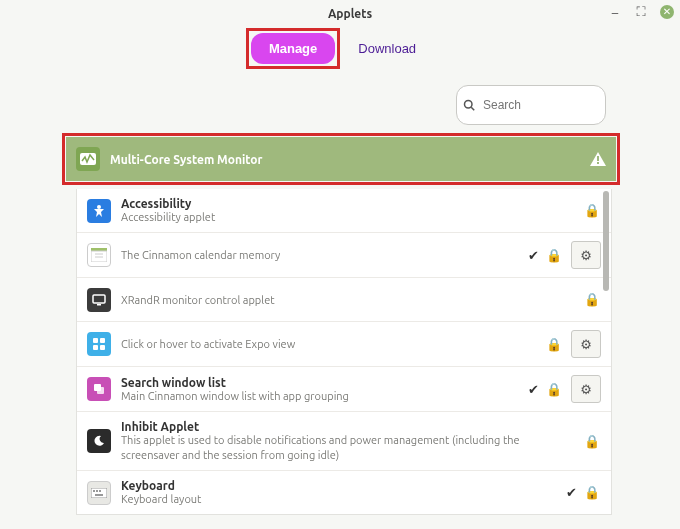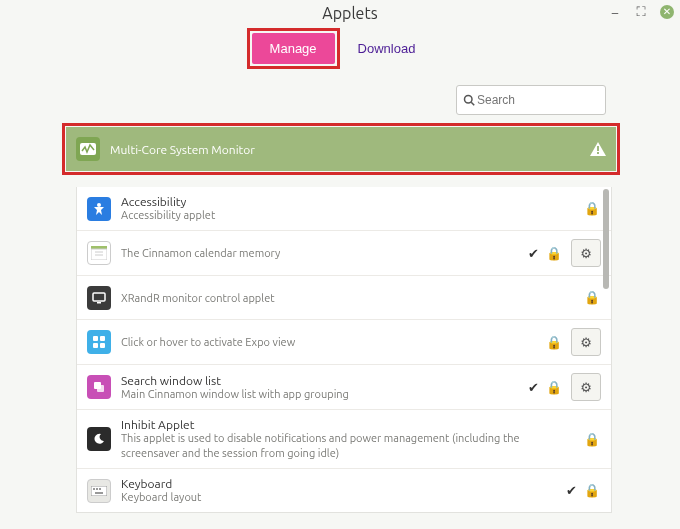--- a/index.html
+++ b/index.html
@@ -13,21 +13,21 @@
   color: #333;
   overflow: hidden;
 }
 .titlebar {
   height: 26px;
   display: flex;
   align-items: center;
   justify-content: center;
   position: relative;
 }
-.title { font-weight: 400; font-size: 16px; color: #3a3a3a; margin-left: 20px; }
+.title { font-weight: 700; font-size: 12px; color: #3a3a3a; margin-left: 20px; }
 .winbtns { position: absolute; right: 6px; top: 5px; display: flex; gap: 12px; align-items: center; }
 .winbtn { width: 14px; height: 14px; display:flex; align-items:center; justify-content:center; font-size:13px; color:#555; }
 .winbtn.close { width:14px; height:14px; border-radius:50%; background:#8fb56f; color:#fff; font-size:10px; line-height:14px;}
 .tabs {
   display: flex;
   justify-content: center;
   gap: 0;
   margin-top: 2px;
 }
 .tabs-highlight {
@@ -37,54 +37,56 @@
 }
 .tab {
   padding: 8px 18px;
   font-size: 13px;
   color: #4c1d95;
   background: transparent;
   border: none;
   cursor: pointer;
 }
 .tab.active {
-  background: #ec4899;
+  background: #d946ef;
   color: #fff;
-  border-radius: 2px;
+  border-radius: 12px;
+  font-weight: bold;
 }
 .search-row {
   display: flex;
   justify-content: flex-end;
   padding: 16px 74px 8px 0;
 }
 .search {
   width: 150px;
-  height: 30px;
+  height: 40px;
   border: 1px solid #c9c9c5;
-  border-radius: 3px;
+  border-radius: 12px;
   background: #fff;
   display: flex;
   align-items: center;
   padding: 0 6px;
+  gap: 6px;
 }
 .search input {
   border: none;
   outline: none;
   width: 100%;
   font-size: 12px;
   color: #555;
   background: transparent;
 }
 .list-highlight {
   border: 3px solid #d42b2b;
   margin: 0 60px 0 62px;
   padding: 1px;
 }
 .list-container {
-  margin: 12px 68px 0 76px;
+  margin: 4px 68px 0 76px;
   border: 1px solid #e2e2de;
   border-top: none;
   background: #fff;
   height: 326px;
   overflow: hidden;
   position: relative;
 }
 .scrollbar {
   position: absolute;
   right: 2px;
@@ -108,21 +110,21 @@
   border-bottom: none;
   padding: 10px;
 }
 .row.selected .desc { color: #f0f5ea; }
 .icon-box {
   width: 24px; height: 24px; border-radius: 4px;
   display: flex; align-items: center; justify-content: center;
   flex-shrink: 0; font-size: 14px;
 }
 .txtcol { flex: 1; min-width: 0; }
-.name { font-weight: 400; font-size: 12px; color: inherit; }
+.name { font-weight: 700; font-size: 12px; color: inherit; }
 .desc { font-size: 11px; color: #7a7a76; line-height: 1.3; }
 .row.selected .name { color:#fff; }
 .status { display: flex; align-items: center; gap: 8px; }
 .lock, .check, .warn { font-size: 13px; color: #333; }
 .row.selected .warn { color: #fff; }
 .gear-btn {
   width: 30px; height: 28px;
   border: 1px solid #c9c9c5;
   border-radius: 3px;
   background: #f5f5f1;

